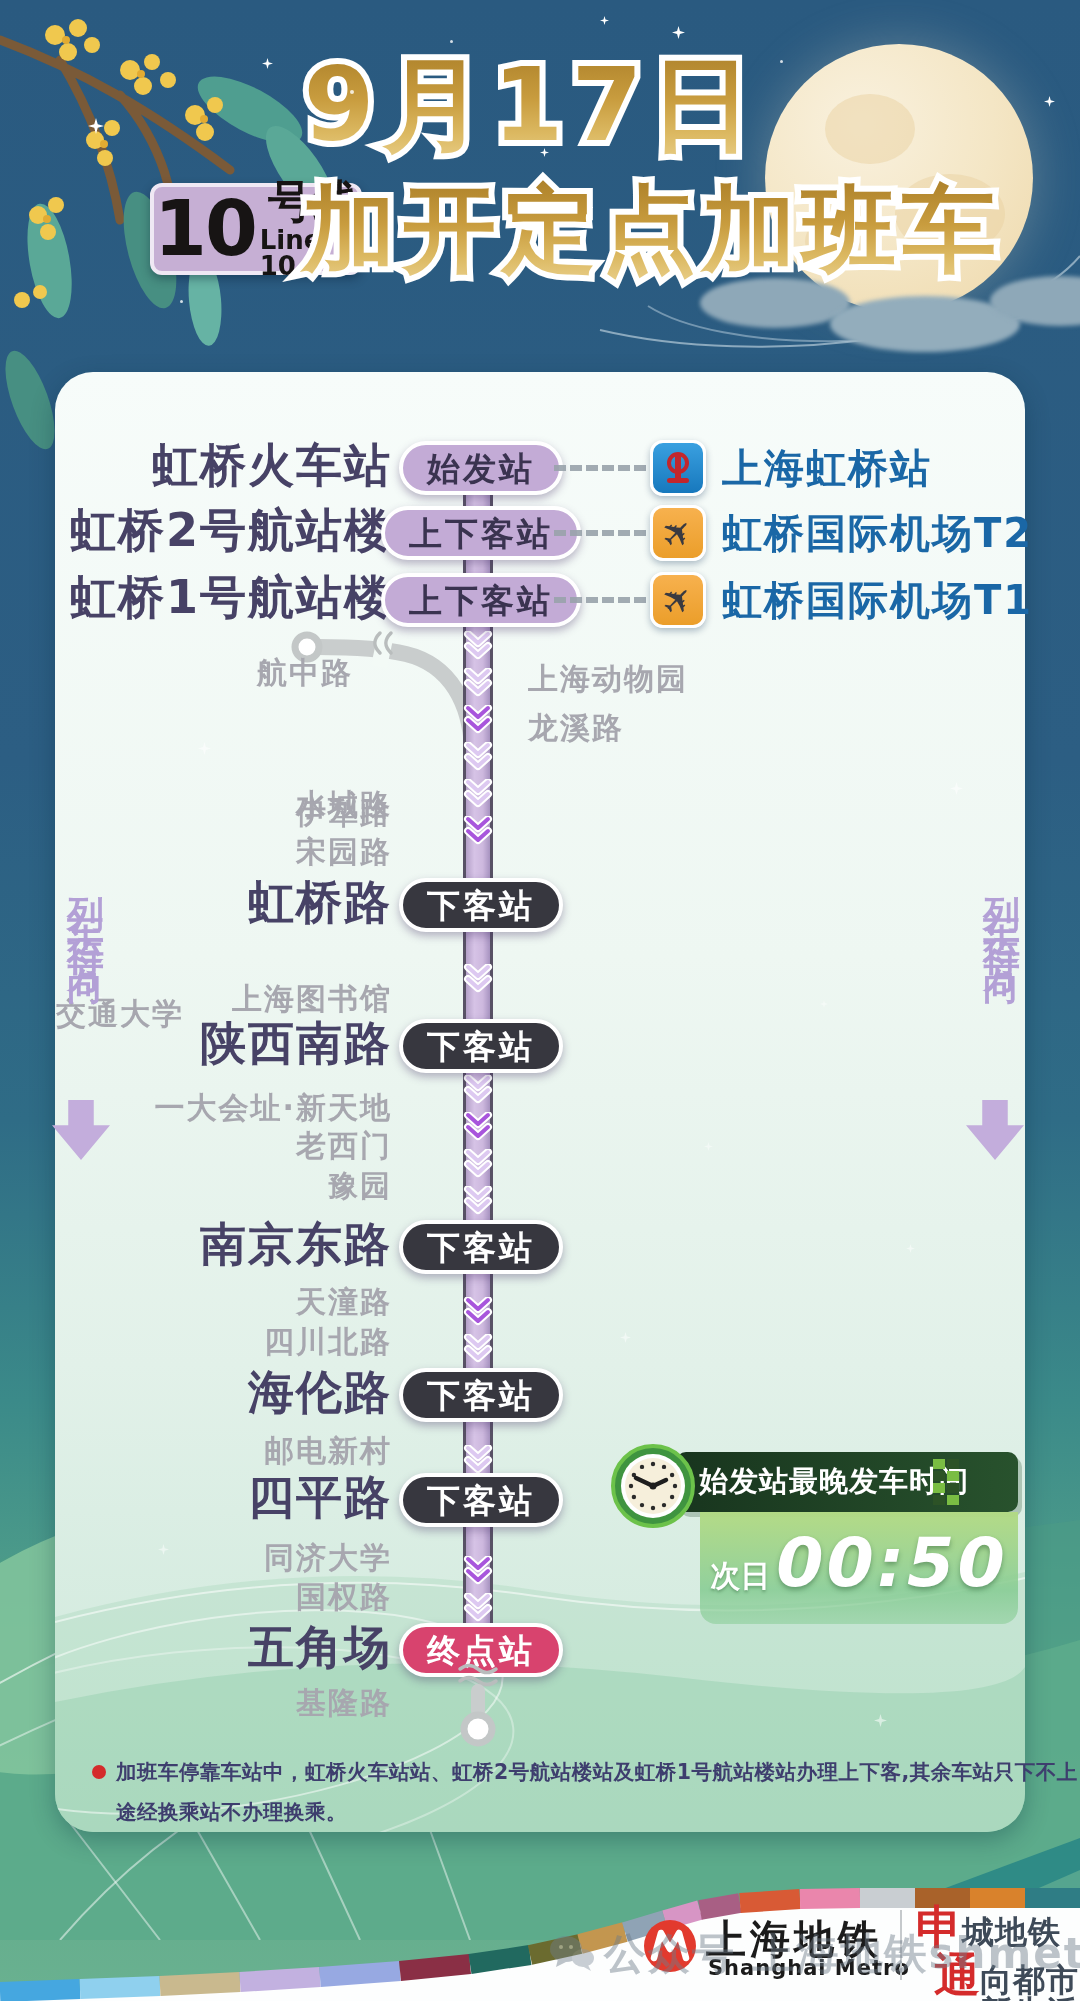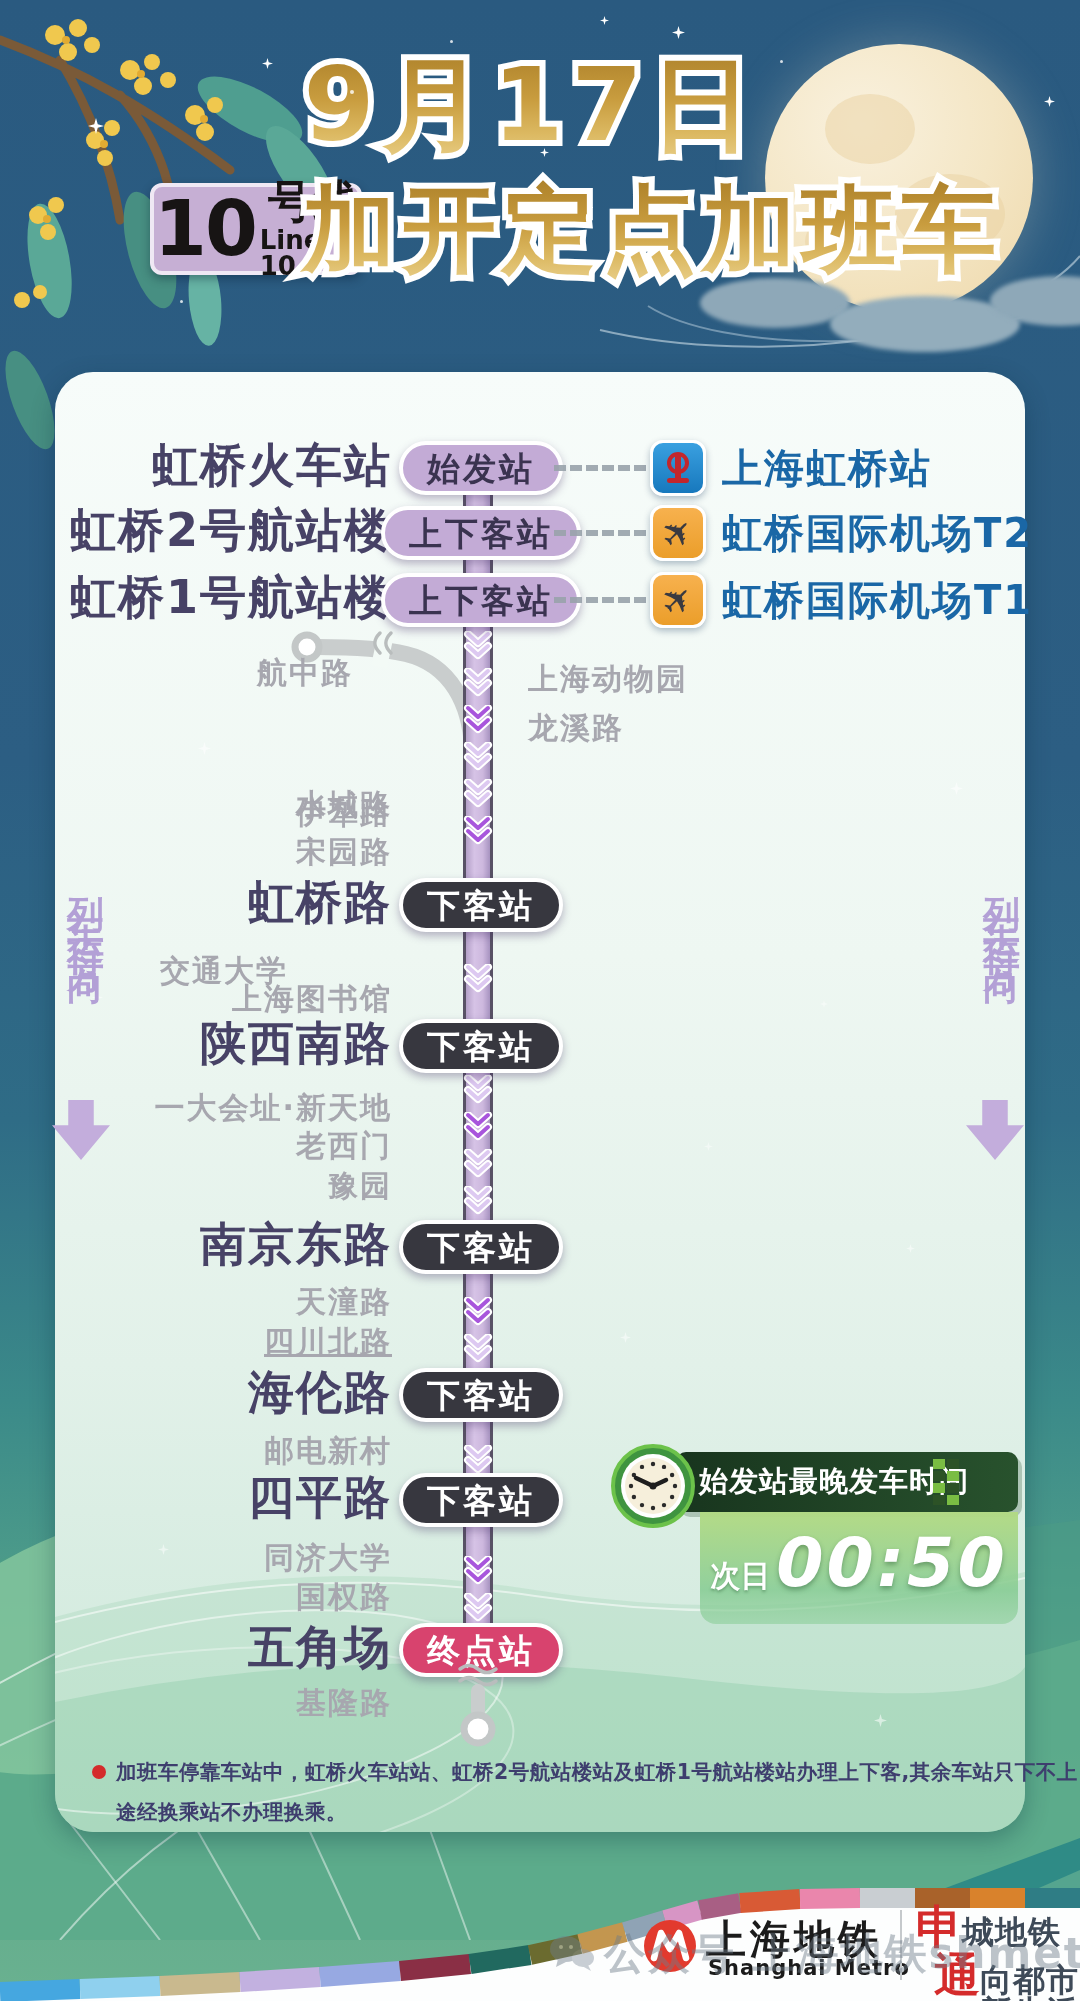--- a/index.html
+++ b/index.html
@@ -342,27 +342,27 @@
         <div class="st-major" style="top: 1467px;">四平路</div>
         <div class="st-badge alight" style="left: 481px; top: 1473px;">下客站</div>
         <div class="st-major" style="top: 1617px;">五角场</div>
         <div class="st-badge terminal" style="left: 481px; top: 1623px;">终点站</div>
         <div class="st-minor" style="top: 653px; left: 115px; width: 238px; text-align: right;">航中路</div>
         <div class="st-minor" style="top: 659px; left: 528px;">上海动物园</div>
         <div class="st-minor" style="top: 708px; left: 528px;">龙溪路</div>
         <div class="st-minor" style="top: 753px; left: 56px; width: 336px; text-align: right; margin-top: 32px;">水城路</div>
         <div class="st-minor" style="top: 793px; left: 56px; width: 336px; text-align: right;">伊犁路</div>
         <div class="st-minor" style="top: 832px; left: 56px; width: 336px; text-align: right;">宋园路</div>
-        <div class="st-minor" style="top: 951px; left: 56px; width: 336px; text-align: center;">交通大学</div>
+        <div class="st-minor" style="top: 994px; left: 56px; width: 336px; text-align: left;">交通大学</div>
         <div class="st-minor" style="top: 979px; left: 56px; width: 336px; text-align: right;">上海图书馆</div>
         <div class="st-minor" style="top: 1088px; left: 56px; width: 336px; text-align: right;">一大会址·新天地</div>
         <div class="st-minor" style="top: 1126px; left: 56px; width: 336px; text-align: right;">老西门</div>
         <div class="st-minor" style="top: 1166px; left: 56px; width: 336px; text-align: right;">豫园</div>
         <div class="st-minor" style="top: 1282px; left: 56px; width: 336px; text-align: right;">天潼路</div>
-        <div class="st-minor" style="top: 1322px; left: 56px; width: 336px; text-align: right; text-decoration: underline;">四川北路</div>
+        <div class="st-minor" style="top: 1322px; left: 56px; width: 336px; text-align: right;">四川北路</div>
         <div class="st-minor" style="top: 1431px; left: 56px; width: 336px; text-align: right;">邮电新村</div>
         <div class="st-minor" style="top: 1538px; left: 56px; width: 336px; text-align: right;">同济大学</div>
         <div class="st-minor" style="top: 1577px; left: 56px; width: 336px; text-align: right;">国权路</div>
         <div class="st-minor" style="top: 1683px; left: 56px; width: 336px; text-align: right;">基隆路</div>
       </div>
 
     <svg class="abs" style="left:0;top:1655px;" width="1080" height="110" viewBox="0 0 1080 110">
       <path d="M460,14 q9,-7 18,0 q9,7 18,0 M460,26 q9,-7 18,0 q9,7 18,0" fill="none" stroke="#b9bdbd" stroke-width="3.5" stroke-linecap="round"></path>
       <path d="M478,36 L478,56" stroke="#c9cdcd" stroke-width="14" stroke-linecap="round"></path>
       <circle cx="478" cy="74" r="14" fill="#ffffff" stroke="#c3c7c7" stroke-width="7"></circle>

